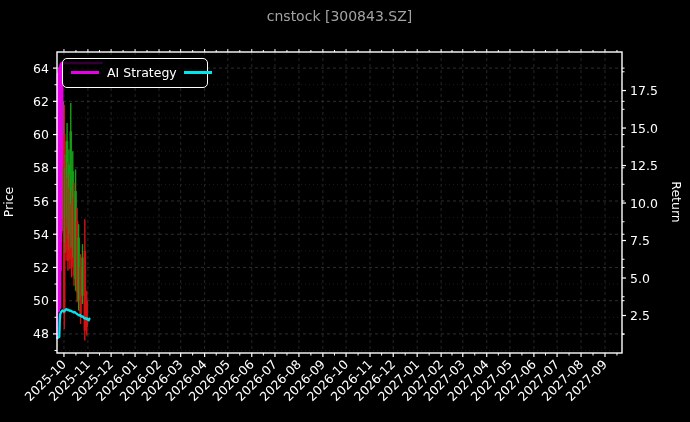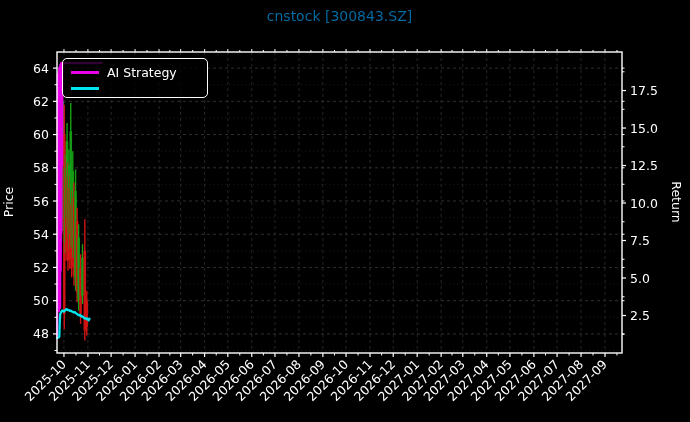--- a/index.html
+++ b/index.html
@@ -6,39 +6,39 @@
   .figure{
     position:relative;
     width:690px;height:422px;
     background:#000;
     font-family:"DejaVu Sans","Liberation Sans",sans-serif;
     overflow:hidden;
   }
   .chart-svg{position:absolute;left:0;top:0;}
   .fig-title{
     position:absolute;left:57px;top:8px;width:565px;
-    text-align:center;color:#0369a1;font-size:14px;
+    text-align:center;color:#a3a3a3;font-size:14px;
   }
   .ylabel{
     position:absolute;color:#ffffff;font-size:12.5px;white-space:nowrap;
   }
   .ylabel-left{
     left:8px;top:202px;transform:translate(-50%,-50%) rotate(-90deg);
     transform-origin:center;
   }
   .ylabel-right{
     left:676px;top:202px;transform:translate(-50%,-50%) rotate(90deg);
     transform-origin:center;
   }
   .legend{
     position:absolute;left:62px;top:58px;width:146px;
     background:rgba(0,0,0,0.78);
     border:1.3px solid #ffffff;border-radius:5px;
     padding:6px 10px 7px 8px;
-    display:flex;flex-direction:column;gap:7px;
+    display:flex;flex-direction:row;gap:7px;
     box-sizing:border-box;
   }
   .legend-item{display:flex;align-items:center;gap:8px;}
   .legend-swatch{display:inline-block;width:28px;height:3px;flex:0 0 28px;}
   .legend-label{color:#ffffff;font-size:12.5px;white-space:nowrap;}
 </style>
 </head>
 <body>
 
 <div class="figure">

